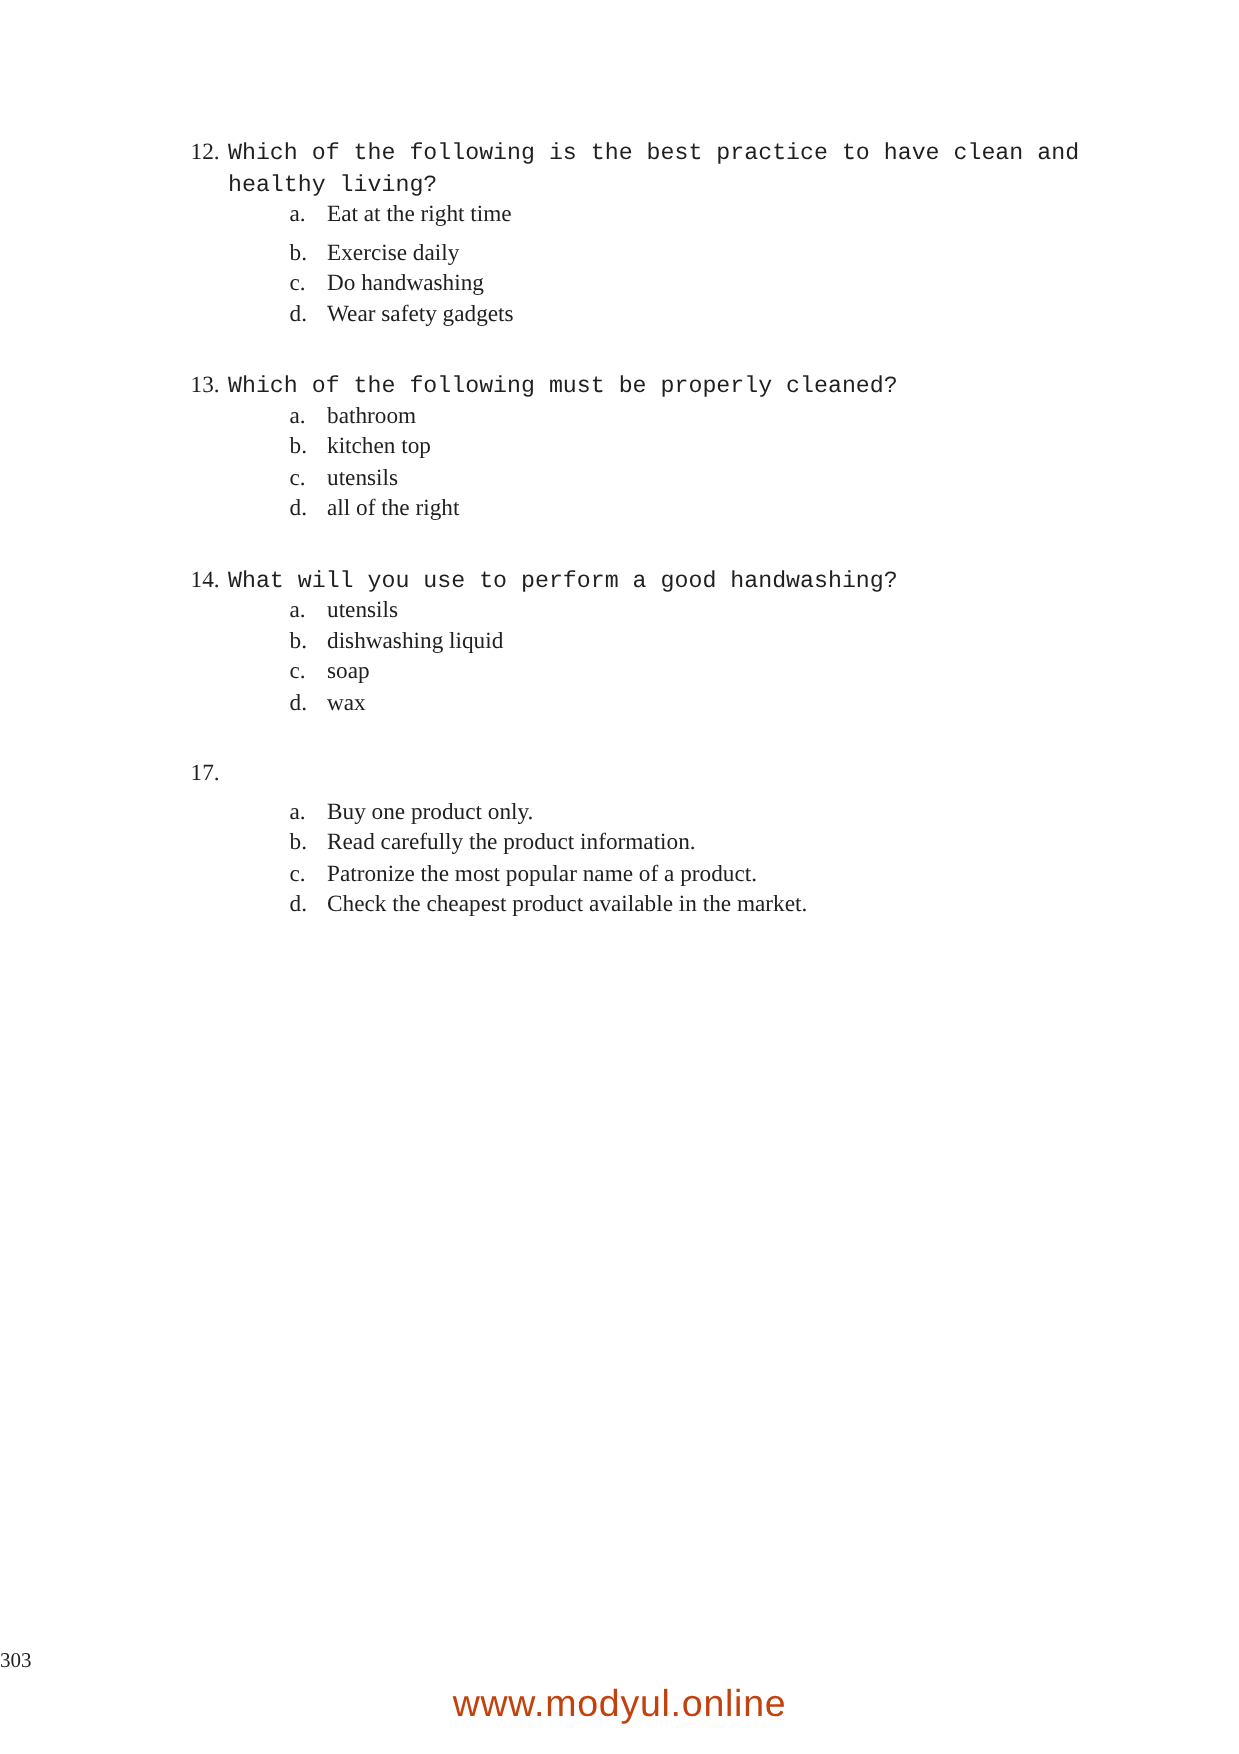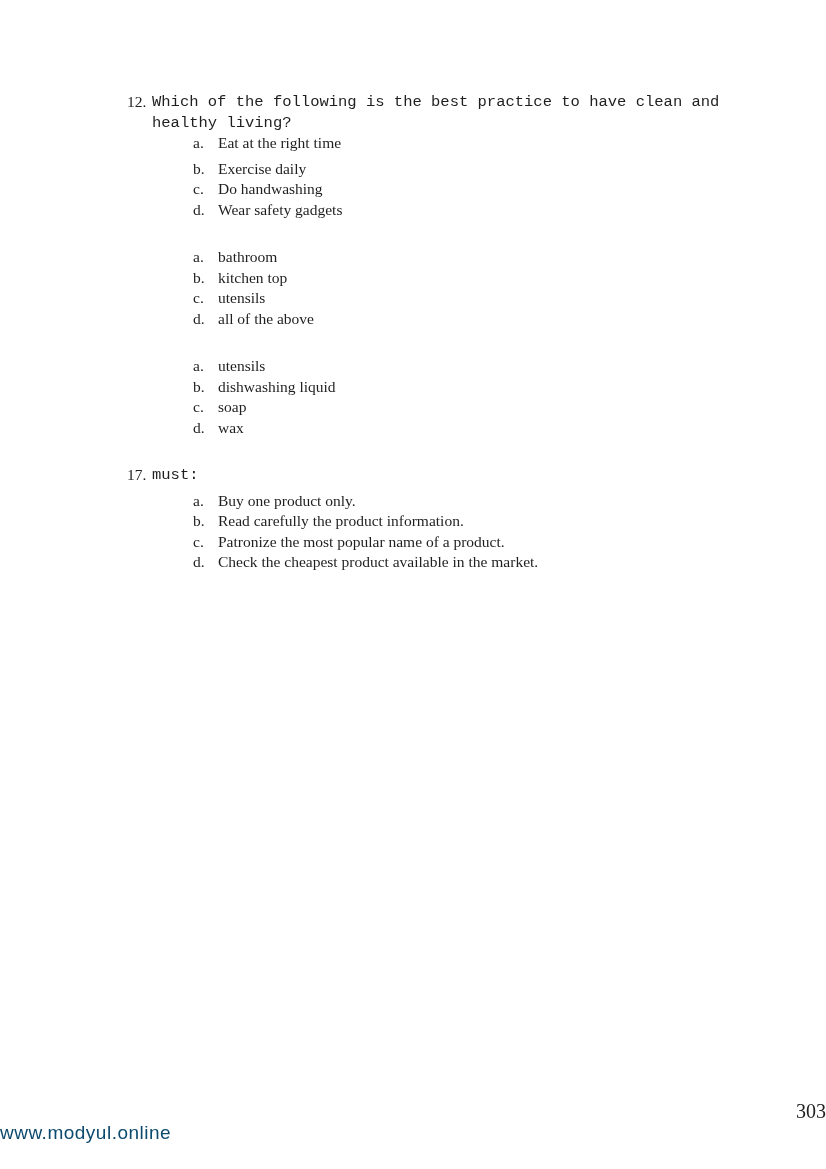--- a/index.html
+++ b/index.html
@@ -30,32 +30,33 @@
   .options { margin-left: 66px; }
   .option { display: flex; align-items: flex-start; }
   .opt-letter { flex: 0 0 25px; }
   .opt-text { flex: 1 1 auto; }
   .extra-after { margin-bottom: 5px; }
   .options-gap { margin-top: 5px; }
   .page-number {
     position: absolute;
     top: 1100px; left: 0;
     width: 826px;
-    text-align: right;
-    font-size: 20px;
+    text-align: left;
+    font-size: 14px;
     color: #222222;
   }
   .watermark {
     position: absolute;
     top: 1122px; left: 0;
     width: 826px;
+    text-align: center;
     font-family: "Liberation Sans", "DejaVu Sans", sans-serif;
-    font-size: 19px;
+    font-size: 25px;
     letter-spacing: 0.5px;
-    color: #0c4a6e;
+    color: #c2410c;
   }
 </style>
 </head>
 <body>
 
 <div class="page">
   <div class="content">
 
     <div class="question">
       <div class="q-line">
@@ -76,41 +77,49 @@
           <span class="opt-text">Do handwashing</span>
         </div>
         <div class="option">
           <span class="opt-letter">d.</span>
           <span class="opt-text">Wear safety gadgets</span>
         </div>
       </div>
     </div>
 
     <div class="question">
+      <div class="q-line">
+        <span class="q-number">13.</span>
+        <span class="q-text">Which of the following must be properly cleaned?</span>
+      </div>
       <div class="options">
         <div class="option">
           <span class="opt-letter">a.</span>
           <span class="opt-text">bathroom</span>
         </div>
         <div class="option">
           <span class="opt-letter">b.</span>
           <span class="opt-text">kitchen top</span>
         </div>
         <div class="option">
           <span class="opt-letter">c.</span>
           <span class="opt-text">utensils</span>
         </div>
         <div class="option">
           <span class="opt-letter">d.</span>
-          <span class="opt-text">all of the above</span>
+          <span class="opt-text">all of the right</span>
         </div>
       </div>
     </div>
 
     <div class="question">
+      <div class="q-line">
+        <span class="q-number">14.</span>
+        <span class="q-text">What will you use to perform a good handwashing?</span>
+      </div>
       <div class="options">
         <div class="option">
           <span class="opt-letter">a.</span>
           <span class="opt-text">utensils</span>
         </div>
         <div class="option">
           <span class="opt-letter">b.</span>
           <span class="opt-text">dishwashing liquid</span>
         </div>
         <div class="option">
@@ -121,21 +130,20 @@
           <span class="opt-letter">d.</span>
           <span class="opt-text">wax</span>
         </div>
       </div>
     </div>
 
     <div class="question">
       <div class="q-line">
         <span class="q-number">17.</span>
         <span class="q-text">
-          <div>must:</div>
         </span>
       </div>
       <div class="options options-gap">
         <div class="option">
           <span class="opt-letter">a.</span>
           <span class="opt-text">Buy one product only.</span>
         </div>
         <div class="option">
           <span class="opt-letter">b.</span>
           <span class="opt-text">Read carefully the product information.</span>

